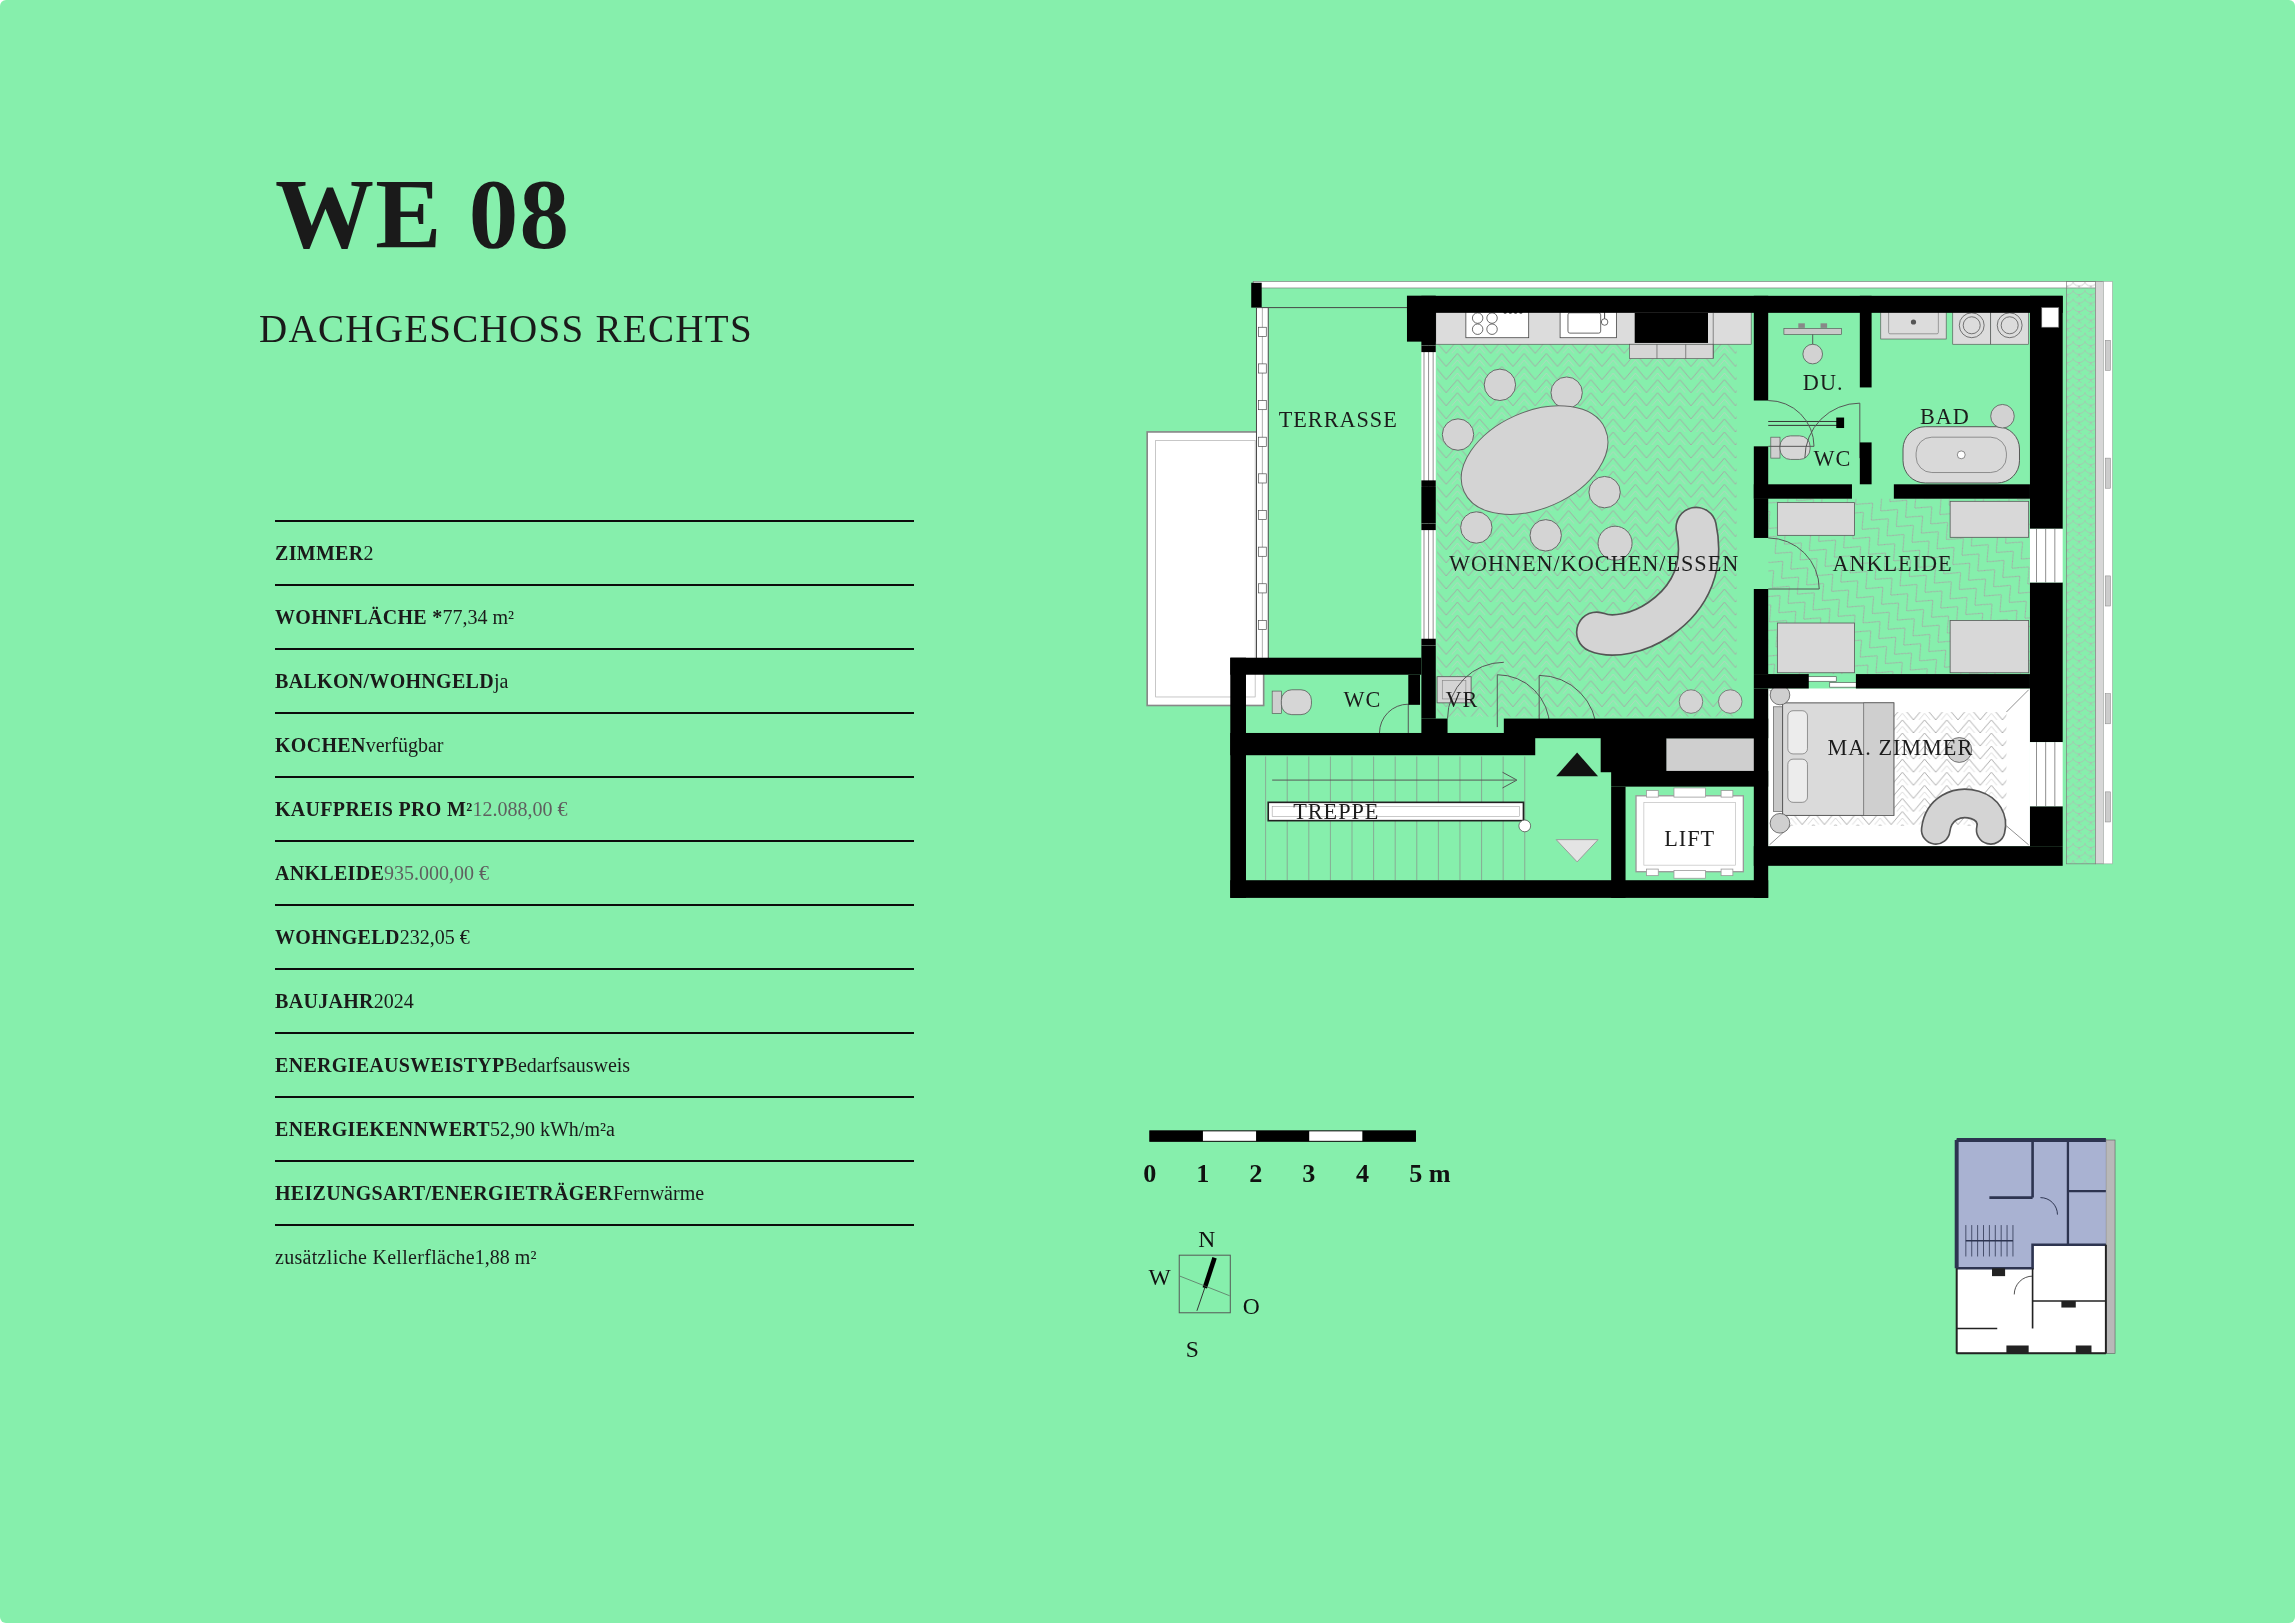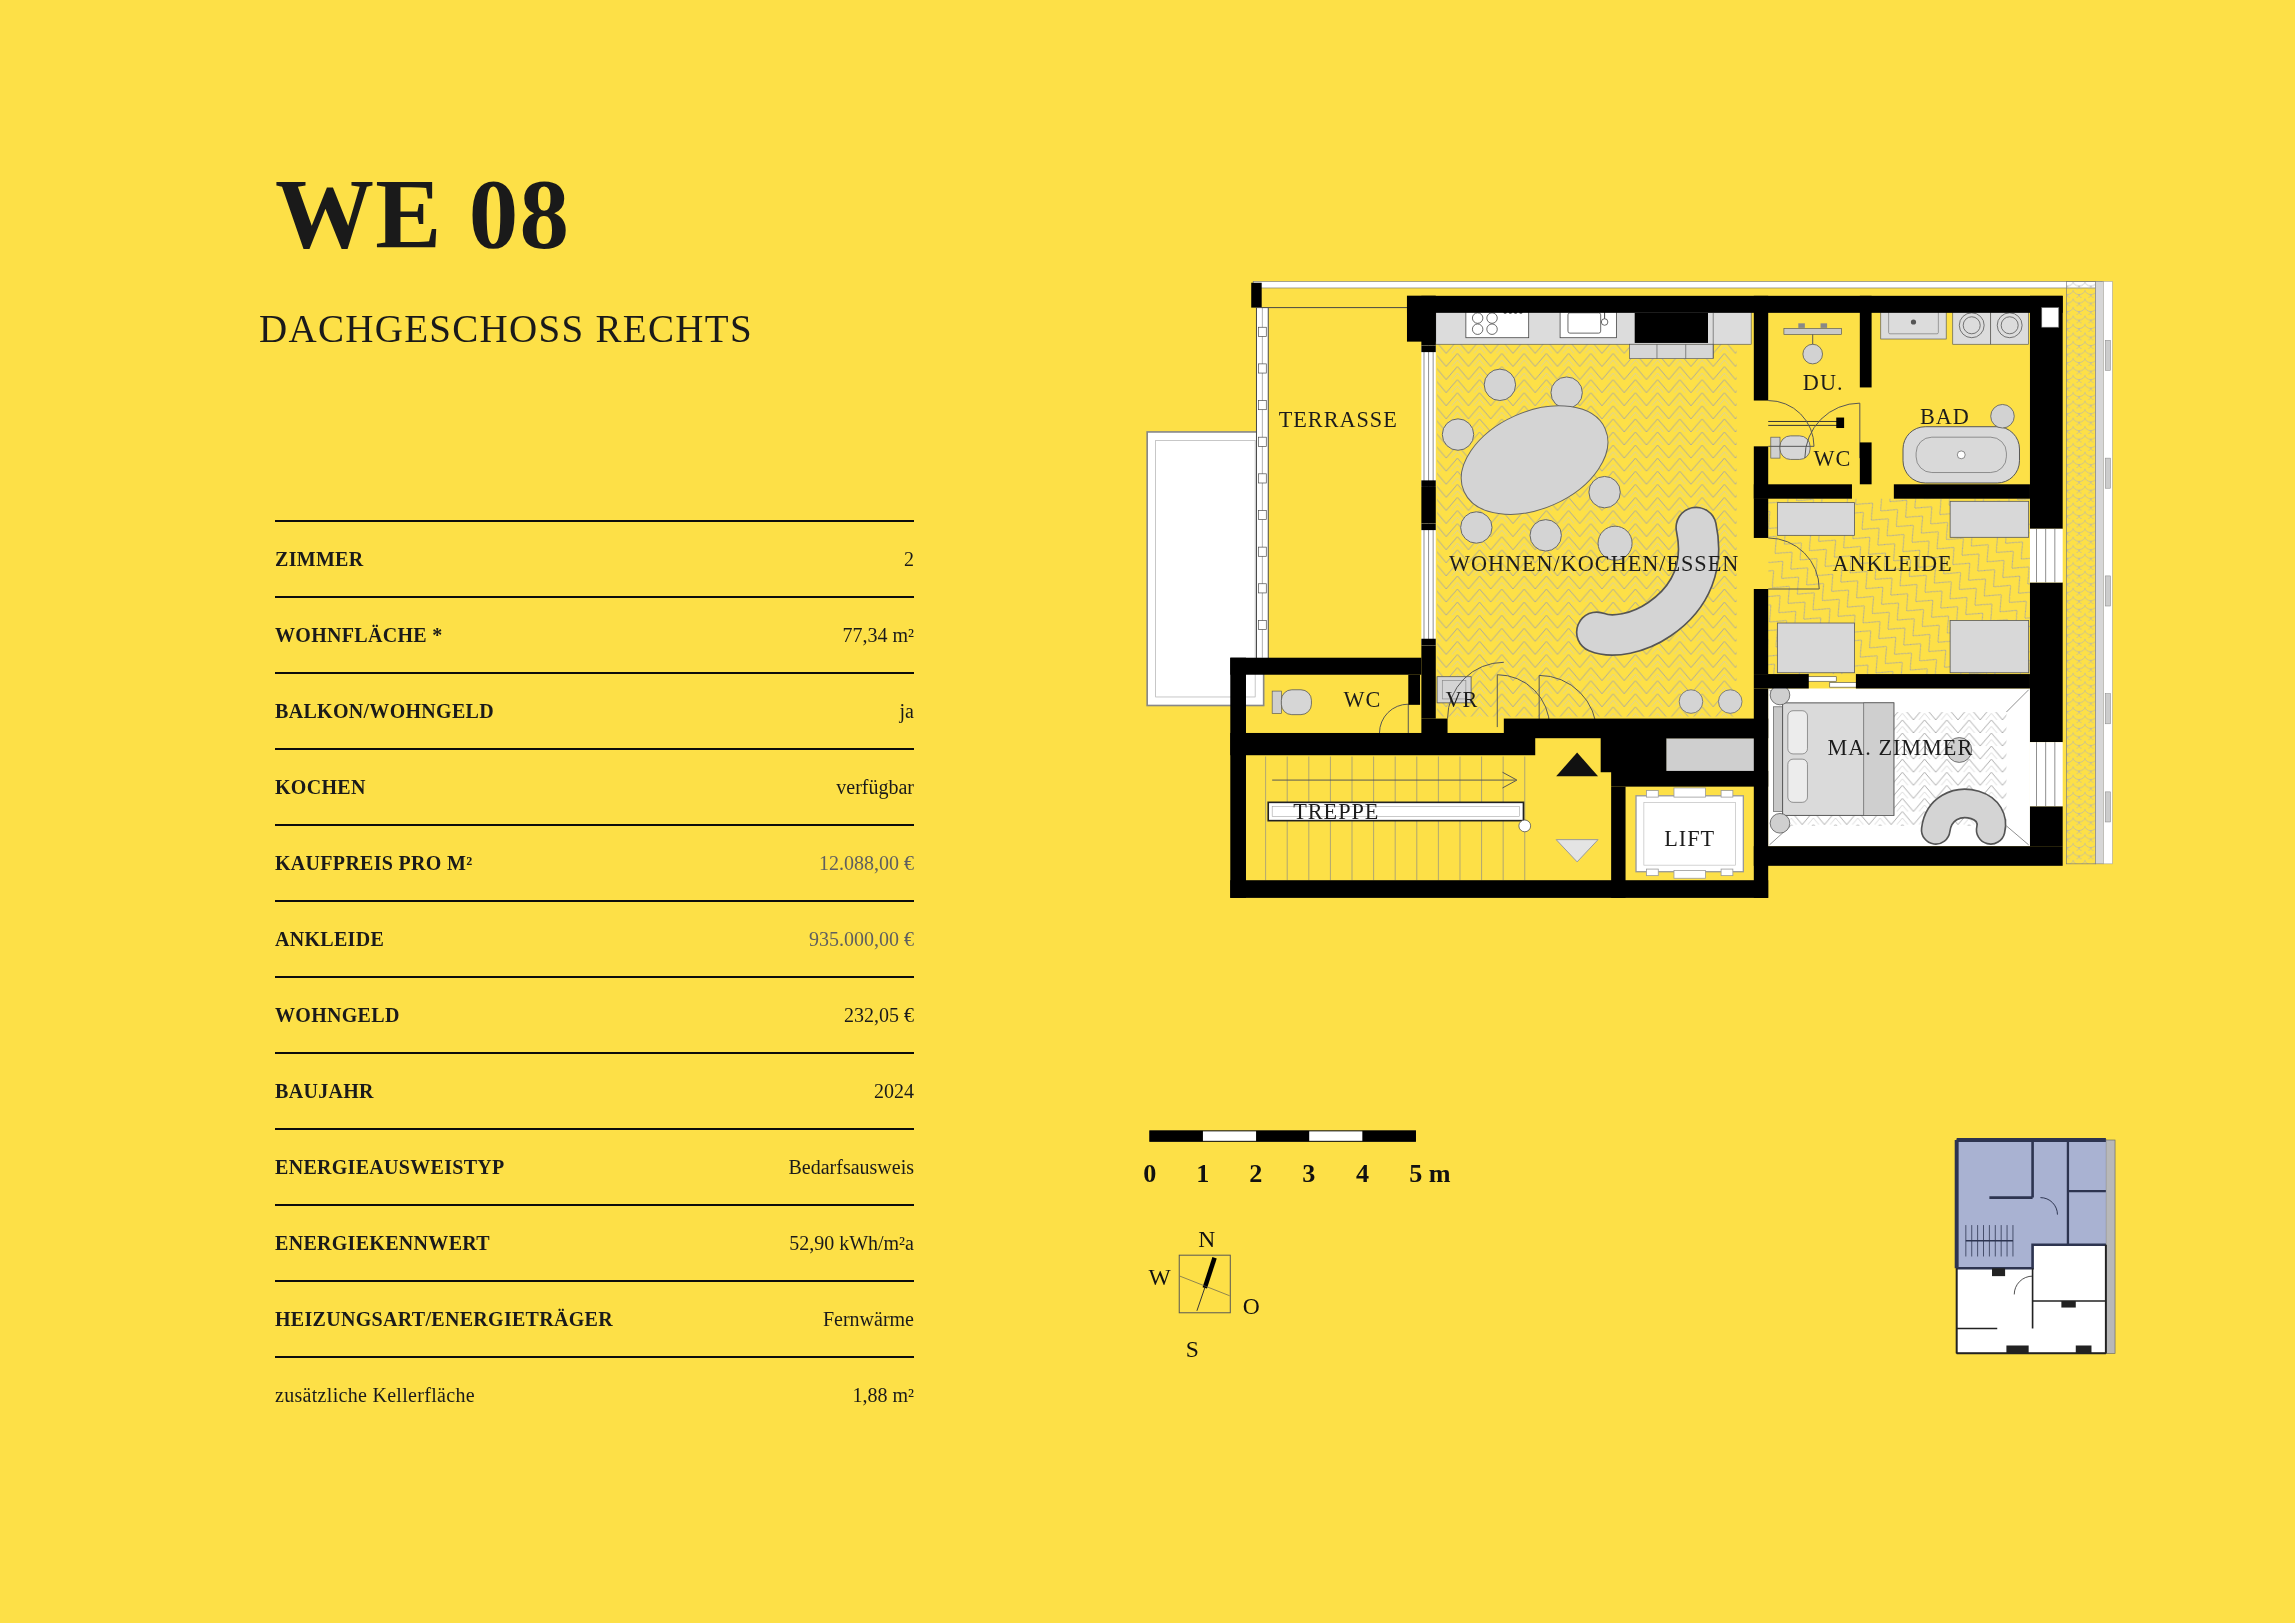--- a/index.html
+++ b/index.html
@@ -1,21 +1,21 @@
 <!DOCTYPE html>
 <html style="font-size:10.5px"><head>
 <meta charset="utf-8">
 <style>
   html,body{margin:0;padding:0;background:#fff;}
-  .page{position:relative;width:2295px;height:1623px;background:#fde047;overflow:hidden;
-        font-family:"Liberation Serif",serif;color:#1a1a1a;}
+  .page{position:relative;width:2295px;height:1623px;background:#86efac;overflow:hidden;
+        font-family:"Liberation Serif",serif;color:#1a1a1a;border-radius:6px;}
   .title{position:absolute;left:275px;top:157px;font-size:99px;font-weight:700;letter-spacing:1.3px;}
   .subtitle{position:absolute;left:259px;top:306px;font-size:39px;font-weight:400;letter-spacing:1.3px;}
   .spec-table{position:absolute;left:275px;top:520px;width:639px;}
-  .row{height:76px;display:flex;align-items:center;justify-content:space-between;
+  .row{height:64px;display:flex;align-items:center;
        border-top:2.6px solid #0c0c0c;box-sizing:border-box;}
   .row .lbl{font-size:20px;font-weight:700;letter-spacing:0.3px;}
   .row .val{font-size:20px;font-weight:400;}
   .row.muted .val{color:#5f5f5f;}
   .row.plain .lbl{font-weight:400;}
   svg{position:absolute;left:0;top:0;}
   .plabel{font-family:"Liberation Serif",serif;font-size:34px;fill:#1c1c1c;letter-spacing:1.5px;}
   .snum{font-family:"Liberation Serif",serif;font-size:40px;font-weight:700;fill:#111;}
   .cletter{font-family:"Liberation Serif",serif;font-size:36px;fill:#111;}
 </style>

